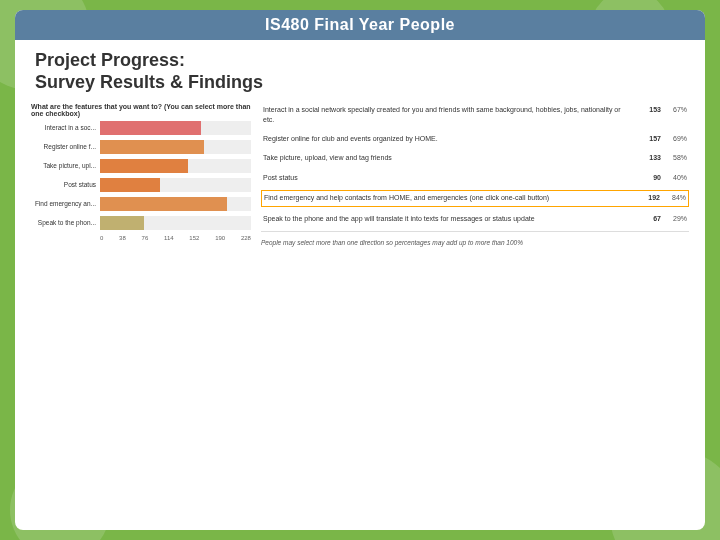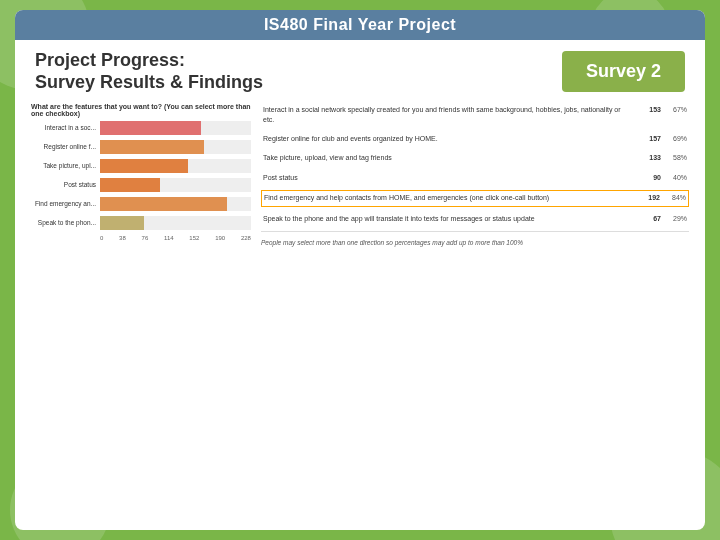--- a/index.html
+++ b/index.html
@@ -179,29 +179,28 @@
 <body>
 
 <div class="bg-circle" style="width:120px;height:120px;top:-30px;left:-30px;"></div>
 <div class="bg-circle" style="width:100px;height:100px;bottom:-20px;left:10px;"></div>
 <div class="bg-circle" style="width:130px;height:130px;bottom:-40px;right:-20px;"></div>
 <div class="bg-circle" style="width:80px;height:80px;top:-10px;right:50px;"></div>
 
 <div class="main-card">
 
   <div class="header-bar">
-    <span>IS480 Final Year Project</span>
+    <span>IS480 Final Year People</span>
   </div>
 
   <div class="title-section">
     <div class="title-text">
       <div>Project Progress:</div>
       <div>Survey Results &amp; Findings</div>
     </div>
-    <div class="survey-badge">Survey 2</div>
   </div>
 
   <div class="chart-area">
 
     <div class="bar-chart">
       <div class="chart-question">What are the features that you want to? (You can select more than one checkbox)</div>
       <div id="bar-rows">
           <div class="bar-row">
     <div class="bar-label">Interact in a soc...</div>
     <div class="bar-outer">

